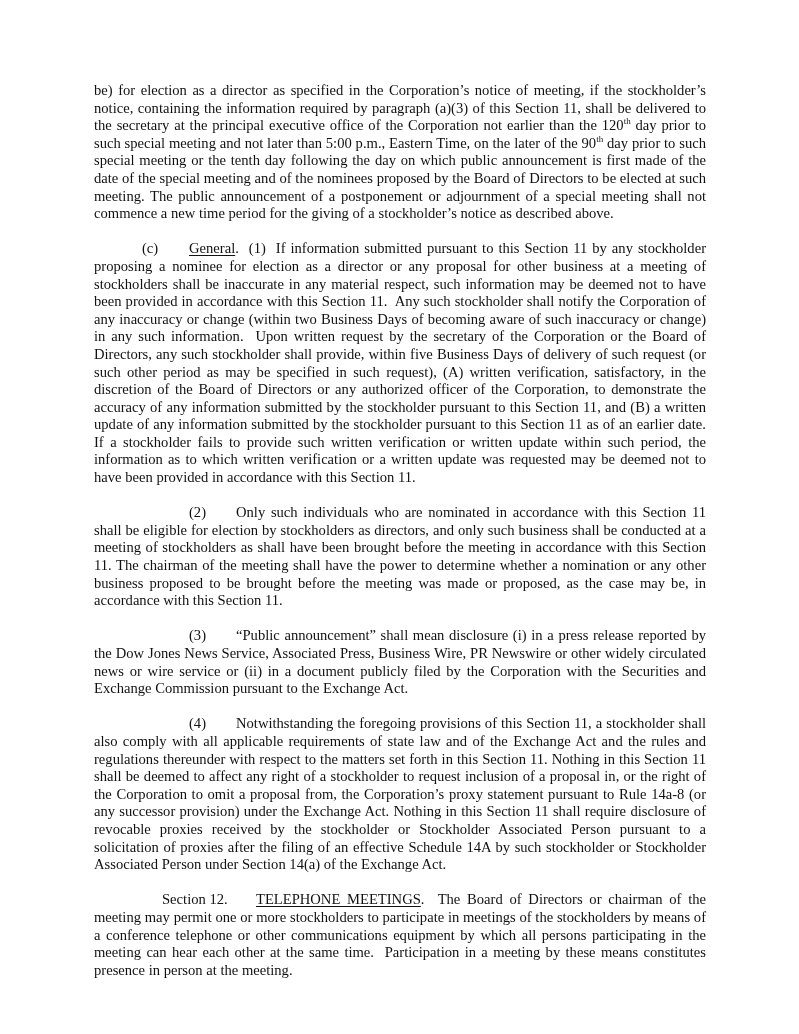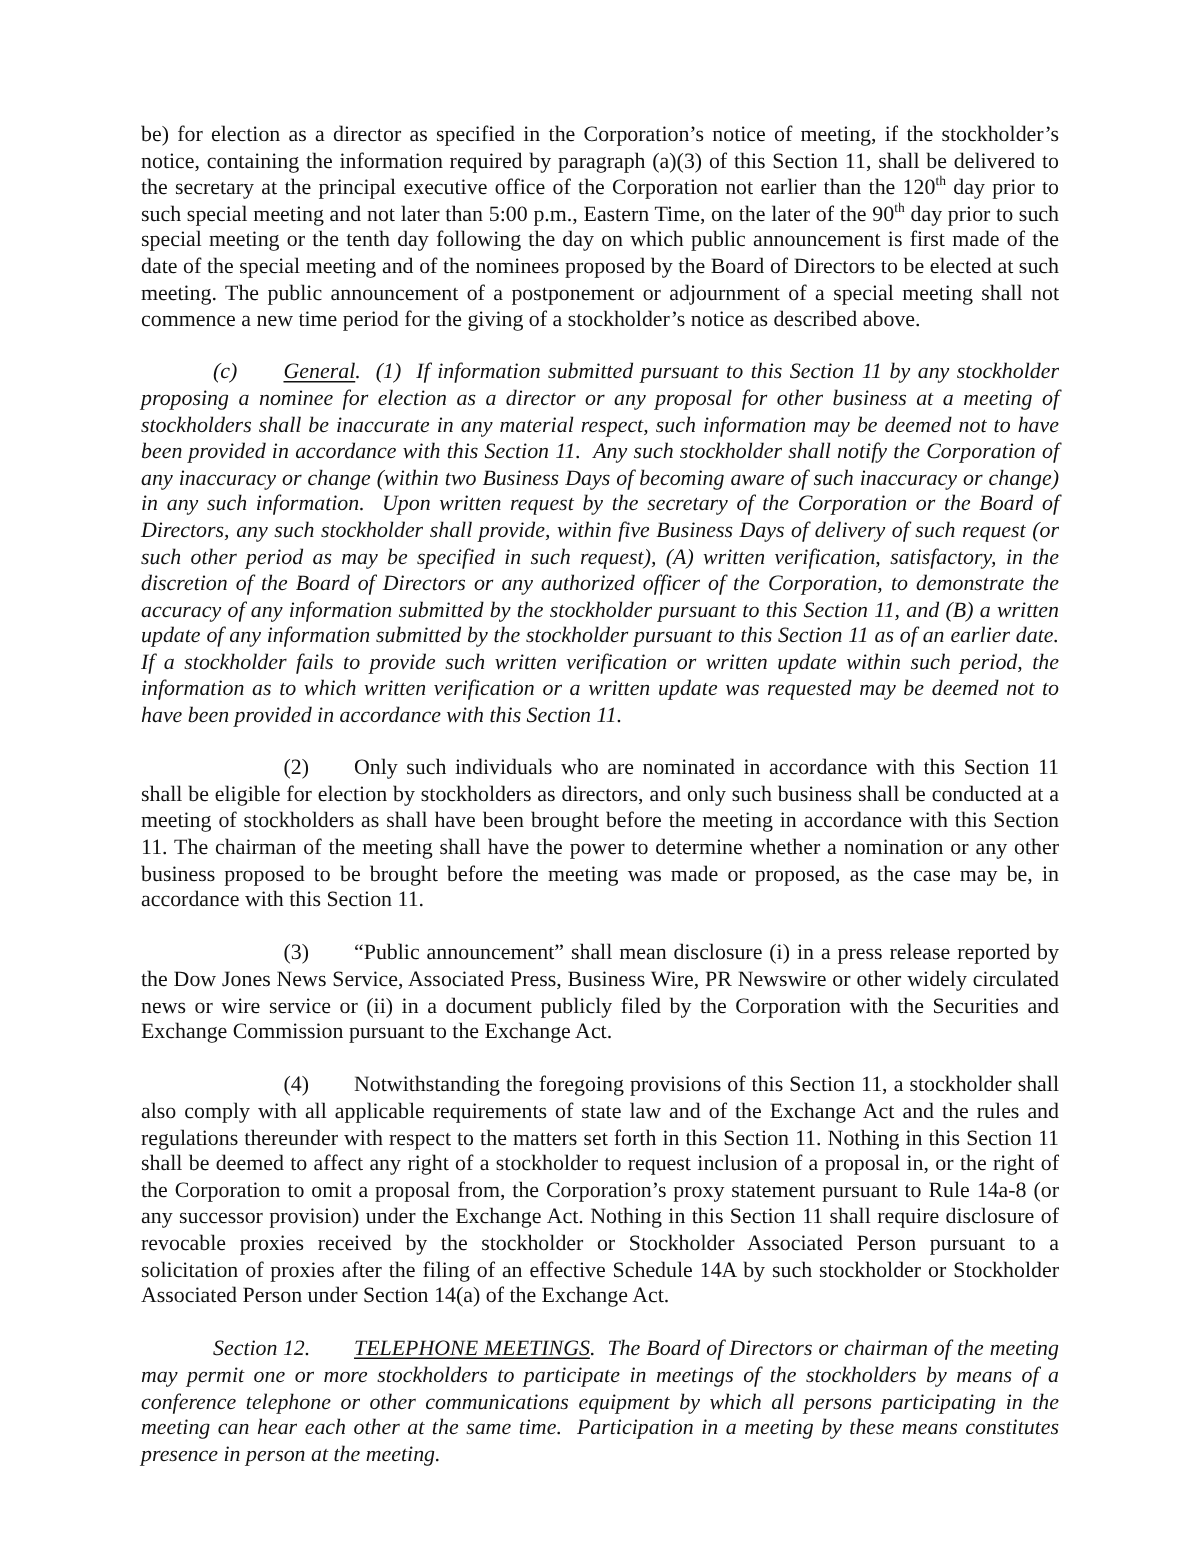--- a/index.html
+++ b/index.html
@@ -11,25 +11,25 @@
     width: 612px;
     font-family: "Liberation Serif", "DejaVu Serif", serif;
     font-size: 14.6px;
     line-height: 17.6px;
     color: #111111;
   }
   .para {
     margin: 0 0 17.6px 0;
     text-align: justify;
   }
-  .ind-c { text-indent: 48px; font-style: italic; }
+  .ind-c { text-indent: 48px; }
   .ind-n { text-indent: 95px; }
   .tab-c { display: inline-block; width: 47px; text-indent: 0; }
   .tab-n { display: inline-block; width: 47px; text-indent: 0; }
-  .tab-s { display: inline-block; width: 94px; text-indent: 0; }
+  .tab-s { display: inline-block; width: 94px; text-indent: 0; margin-left: 20px; }
   .u { text-decoration: underline; text-underline-offset: 2px; }
   sup { font-size: 9px; line-height: 0; vertical-align: 6px; }
 </style>
 </head>
 <body>
 
 <div class="page">
 
   <p class="para"><span>be) for election as a director as specified in the Corporation’s notice of meeting, if the stockholder’s notice, containing the information required by paragraph (a)(3) of this Section 11, shall be delivered to the secretary at the principal executive office of the Corporation not earlier than the 120</span><sup>th</sup><span> day prior to such special meeting and not later than 5:00 p.m., Eastern Time, on the later of the 90</span><sup>th</sup><span> day prior to such special meeting or the tenth day following the day on which public announcement is first made of the date of the special meeting and of the nominees proposed by the Board of Directors to be elected at such meeting.  The public announcement of a postponement or adjournment of a special meeting shall not commence a new time period for the giving of a stockholder’s notice as described above.</span></p>
 

